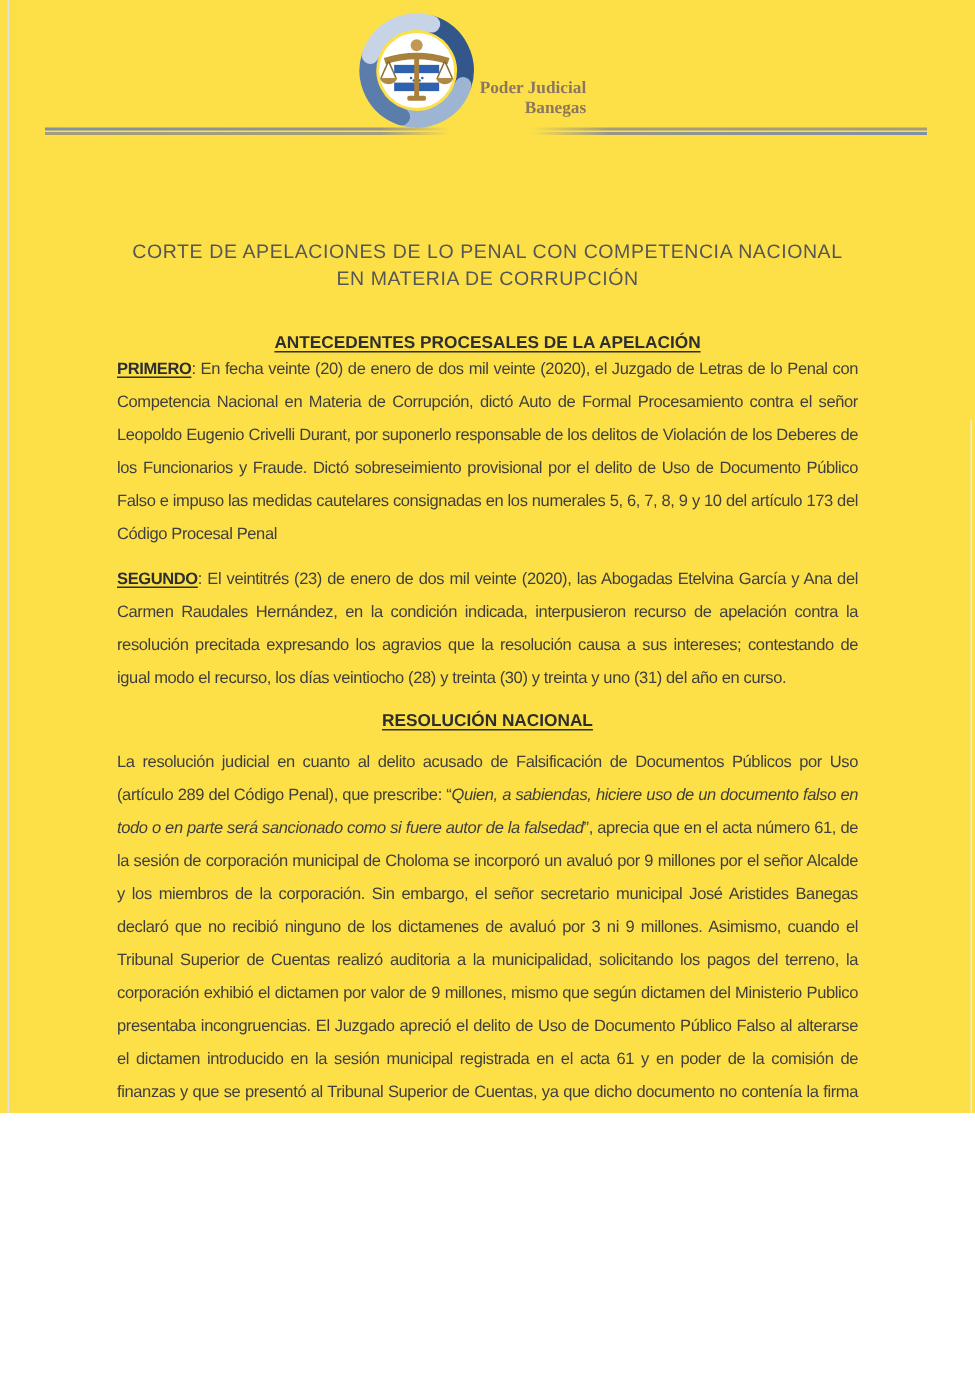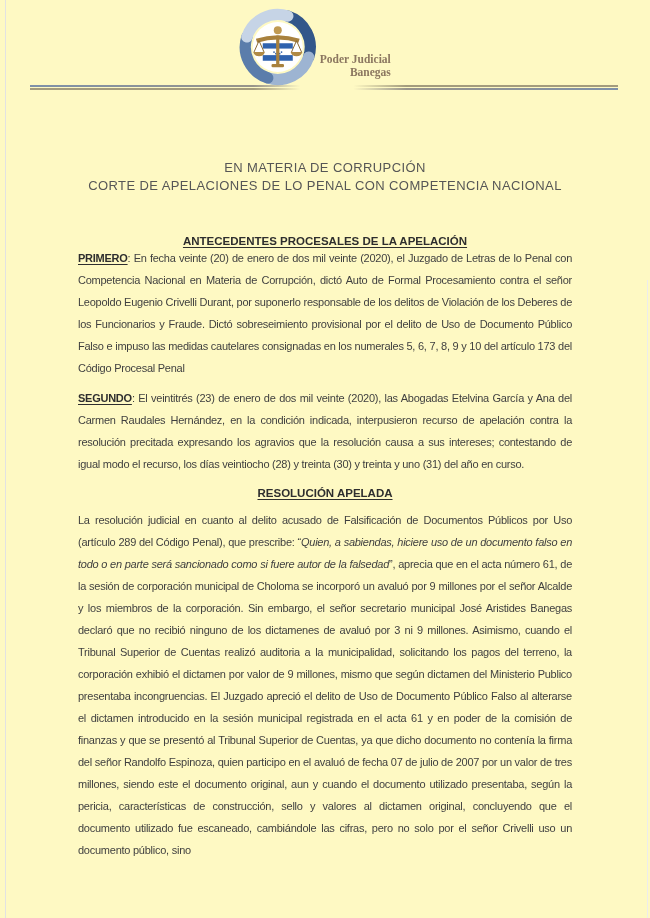--- a/index.html
+++ b/index.html
@@ -1,21 +1,21 @@
 <!DOCTYPE html>
 <html lang="es"><head>
 <meta charset="utf-8">
 <style>
   * { margin:0; padding:0; box-sizing:border-box; }
   html,body { background:#ffffff; }
   .page {
     position:relative;
-    width:650px; height:918px;
+    width:650px; height:742px;
     margin:0 auto;
-    background:#fef9c3;
+    background:#fde047;
     overflow:hidden;
     font-family:"Liberation Sans", sans-serif;
     color:#3f3f3f;
   }
   .scan-edge-left {
     position:absolute; left:5px; top:0; bottom:0; width:1px;
     background:#e2e2e2;
   }
   .scan-edge-right {
     position:absolute; right:2px; top:280px; bottom:0; width:1px;
@@ -58,21 +58,21 @@
     color:#565656;
   }
   .section-heading {
     text-align:center;
     font-size:11.5px;
     font-weight:bold;
     color:#2e2e2e;
     text-decoration:underline;
     text-underline-offset:2px;
   }
-  .heading-antecedentes { margin-top:40px; }
+  .heading-antecedentes { margin-top:28px; }
   .heading-resolucion   { margin-top:12px; margin-bottom:10px; }
   .para {
     margin-top:0;
     font-size:11px; line-height:22px;
     letter-spacing:-0.25px;
     text-align:justify;
     color:#3f3f3f;
   }
   .para + .para { margin-top:8px; }
   .para-label {
@@ -136,29 +136,29 @@
     </div>
     <div class="rule">
       <div class="rule-top"></div>
       <div class="rule-bottom"></div>
     </div>
   </div>
 
   <div class="content">
 
     <div class="doc-title">
+      <div>CORTE DE APELACIONES DE LO PENAL CON COMPETENCIA NACIONAL</div>
       <div>EN MATERIA DE CORRUPCIÓN</div>
-      <div>CORTE DE APELACIONES DE LO PENAL CON COMPETENCIA NACIONAL</div>
     </div>
 
     <div class="section-heading heading-antecedentes">ANTECEDENTES PROCESALES DE LA APELACIÓN</div>
 
     <p class="para"><span class="para-label">PRIMERO</span><span>: En fecha veinte (20) de enero de dos mil veinte (2020), el Juzgado de Letras de lo Penal con Competencia Nacional en Materia de Corrupción, dictó Auto de Formal Procesamiento contra el señor Leopoldo Eugenio Crivelli Durant, por suponerlo responsable de los delitos de Violación de los Deberes de los Funcionarios y Fraude. Dictó sobreseimiento provisional por el delito de Uso de Documento Público Falso e impuso las medidas cautelares consignadas en los numerales 5, 6, 7, 8, 9 y 10 del artículo 173 del Código Procesal Penal</span></p>
 
     <p class="para"><span class="para-label">SEGUNDO</span><span>: El veintitrés (23) de enero de dos mil veinte (2020), las Abogadas Etelvina García y Ana del Carmen Raudales Hernández, en la condición indicada, interpusieron recurso de apelación contra la resolución precitada expresando los agravios que la resolución causa a sus intereses; contestando de igual modo el recurso, los días veintiocho (28) y treinta (30) y treinta y uno (31) del año en curso.</span></p>
 
 
-    <div class="section-heading heading-resolucion">RESOLUCIÓN APELADA</div>
+    <div class="section-heading heading-resolucion">RESOLUCIÓN NACIONAL</div>
 
     <p class="para" style="margin-top:0"><span>La resolución judicial en cuanto al delito acusado de Falsificación de Documentos Públicos por Uso (artículo 289 del Código Penal), que prescribe: “</span><span class="quote">Quien, a sabiendas, hiciere uso de un documento falso en todo o en parte será sancionado como si fuere autor de la falsedad</span><span>”, aprecia que en el acta número 61, de la sesión de corporación municipal de Choloma se incorporó un avaluó por 9 millones por el señor Alcalde y los miembros de la corporación. Sin embargo, el señor secretario municipal José Aristides Banegas declaró que no recibió ninguno de los dictamenes de avaluó por 3 ni 9 millones. Asimismo, cuando el Tribunal Superior de Cuentas realizó auditoria a la municipalidad, solicitando los pagos del terreno, la corporación exhibió el dictamen por valor de 9 millones, mismo que según dictamen del Ministerio Publico presentaba incongruencias. El Juzgado apreció el delito de Uso de Documento Público Falso al alterarse el dictamen introducido en la sesión municipal registrada en el acta 61 y en poder de la comisión de finanzas y que se presentó al Tribunal Superior de Cuentas, ya que dicho documento no contenía la firma del señor Randolfo Espinoza, quien participo en el avaluó de fecha 07 de julio de 2007 por un valor de tres millones, siendo este el documento original, aun y cuando el documento utilizado presentaba, según la pericia, características de construcción, sello y valores al dictamen original, concluyendo que el documento utilizado fue escaneado, cambiándole las cifras, pero no solo por el señor Crivelli uso un documento público, sino</span></p>
 
   </div>
 </div>
 
 </body></html>

